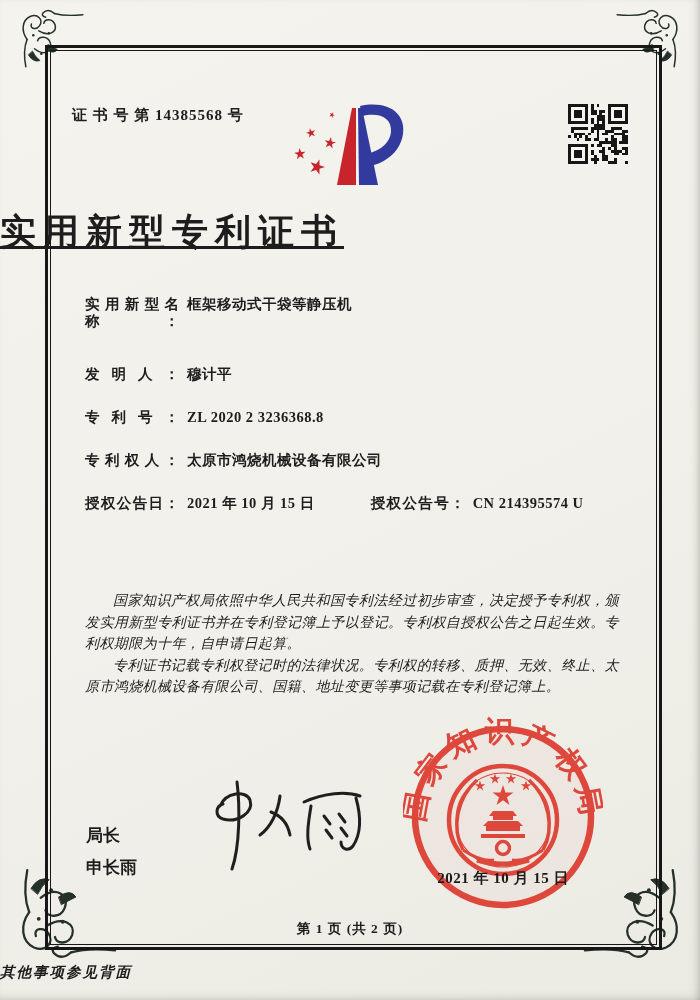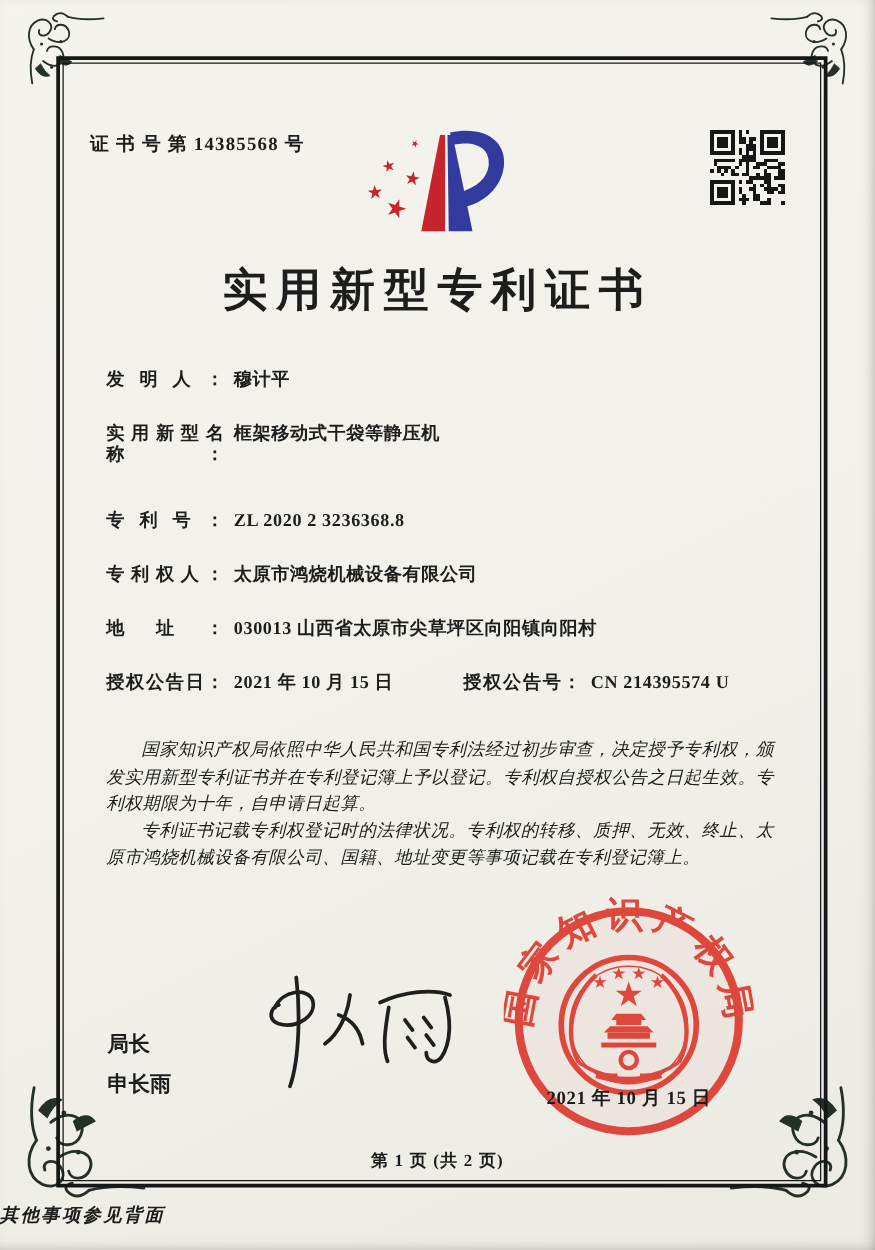--- a/index.html
+++ b/index.html
@@ -6,21 +6,21 @@
   .page{
     position:relative;width:700px;height:1000px;margin:0 auto;overflow:hidden;
     background:linear-gradient(155deg,#f4f3ee 0%,#f1f0ea 55%,#ebebe4 100%);
     box-shadow:inset -7px 0 12px -9px rgba(70,70,55,.55), inset 0 -7px 12px -9px rgba(70,70,55,.35);
     font-family:"Liberation Serif","DejaVu Serif",serif;color:#1d1d1d;
   }
   .frame{position:absolute;left:45px;top:45px;right:38px;bottom:50px;border:3px solid #171717;}
   .frame::after{content:"";position:absolute;inset:2px;border:1px solid #171717;}
   .abs{position:absolute;}
   .cert-no{left:72px;top:106px;font-size:15px;font-weight:600;letter-spacing:1px;}
-  .doc-title{left:0;right:0;top:208px;text-align:center;font-size:36px;font-weight:700;letter-spacing:7px;}
+  .doc-title{left:0;right:0;top:208px;text-align:left;font-size:36px;font-weight:700;letter-spacing:7px;text-decoration:underline;}
   .fields{left:85px;top:296px;right:62px;font-size:14.5px;font-weight:600;}
   .frow{margin-bottom:26px;line-height:17px;display:flex;align-items:baseline;}
   .frow.first{margin-bottom:36px;}
   .flabel{display:inline-block;width:94px;text-align:justify;text-align-last:justify;flex:none;}
   .fvalue{margin-left:8px;letter-spacing:.5px;white-space:nowrap;}
   .grant-row{display:flex;}
   .grant-cell{display:flex;align-items:baseline;}
   .grant-cell + .grant-cell{margin-left:56px;}
   .paras{left:85px;top:590px;width:534px;font-size:14px;line-height:21.5px;font-style:italic;letter-spacing:.4px;font-weight:500;}
   .paras p{margin:0;text-indent:2em;text-align:justify;}
@@ -240,39 +240,35 @@
           <rect x="15" y="20" width="1" height="1"></rect>
           <rect x="16" y="20" width="1" height="1"></rect>
           <rect x="20" y="20" width="1" height="1"></rect>
         </g>
       </svg>
   </div>
 
   <div class="abs doc-title">实用新型专利证书</div>
 
   <div class="abs fields">
+    <div class="frow first">
+      <span class="flabel">实用新型名称：</span>
+      <span class="fvalue">框架移动式干袋等静压机</span>
+    </div>
     <div class="frow">
       <span class="flabel">发明人：</span>
       <span class="fvalue">穆计平</span>
     </div>
-    <div class="frow first">
-      <span class="flabel">实用新型名称：</span>
-      <span class="fvalue">框架移动式干袋等静压机</span>
-    </div>
     <div class="frow">
       <span class="flabel">专利号：</span>
       <span class="fvalue">ZL 2020 2 3236368.8</span>
     </div>
     <div class="frow">
       <span class="flabel">专利权人：</span>
       <span class="fvalue">太原市鸿烧机械设备有限公司</span>
-    </div>
-    <div class="frow">
-      <span class="flabel">地址：</span>
-      <span class="fvalue">030013 山西省太原市尖草坪区向阳镇向阳村</span>
     </div>
     <div class="frow grant-row">
       <span class="grant-cell">
         <span class="flabel">授权公告日：</span>
         <span class="fvalue">2021 年 10 月 15 日</span>
       </span>
       <span class="grant-cell">
         <span class="flabel">授权公告号：</span>
         <span class="fvalue">CN 214395574 U</span>
       </span>

